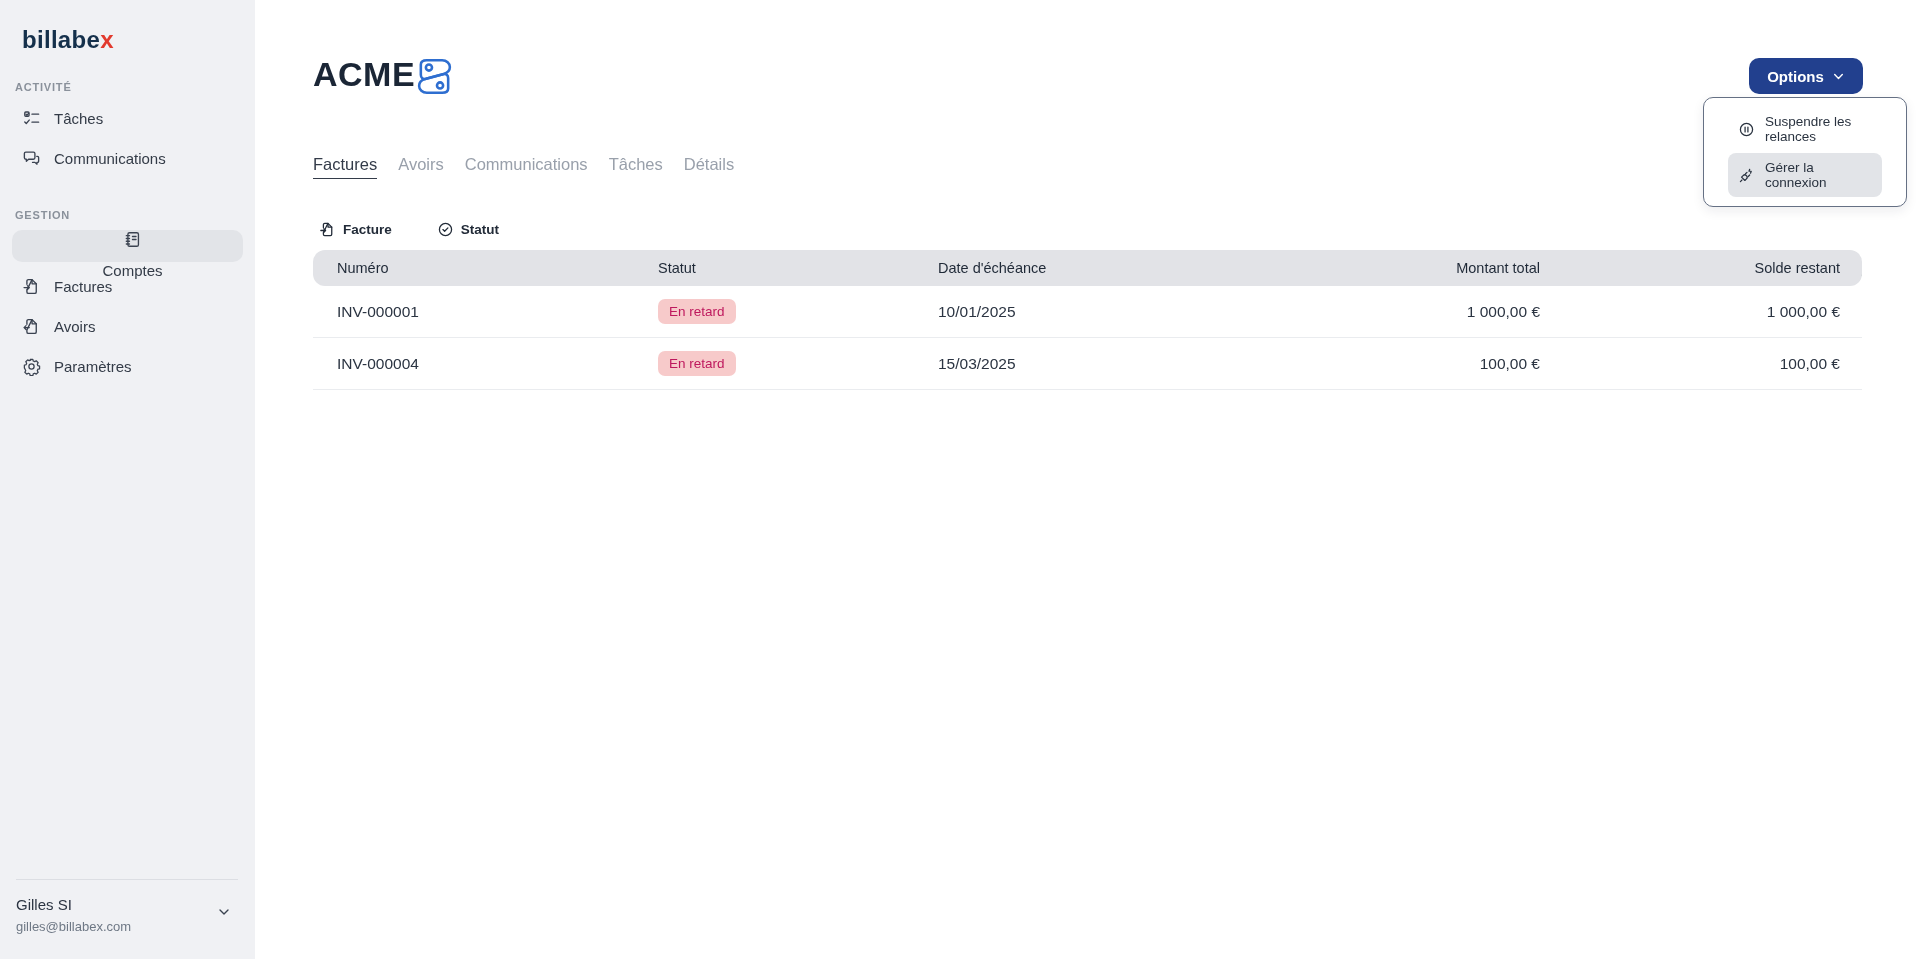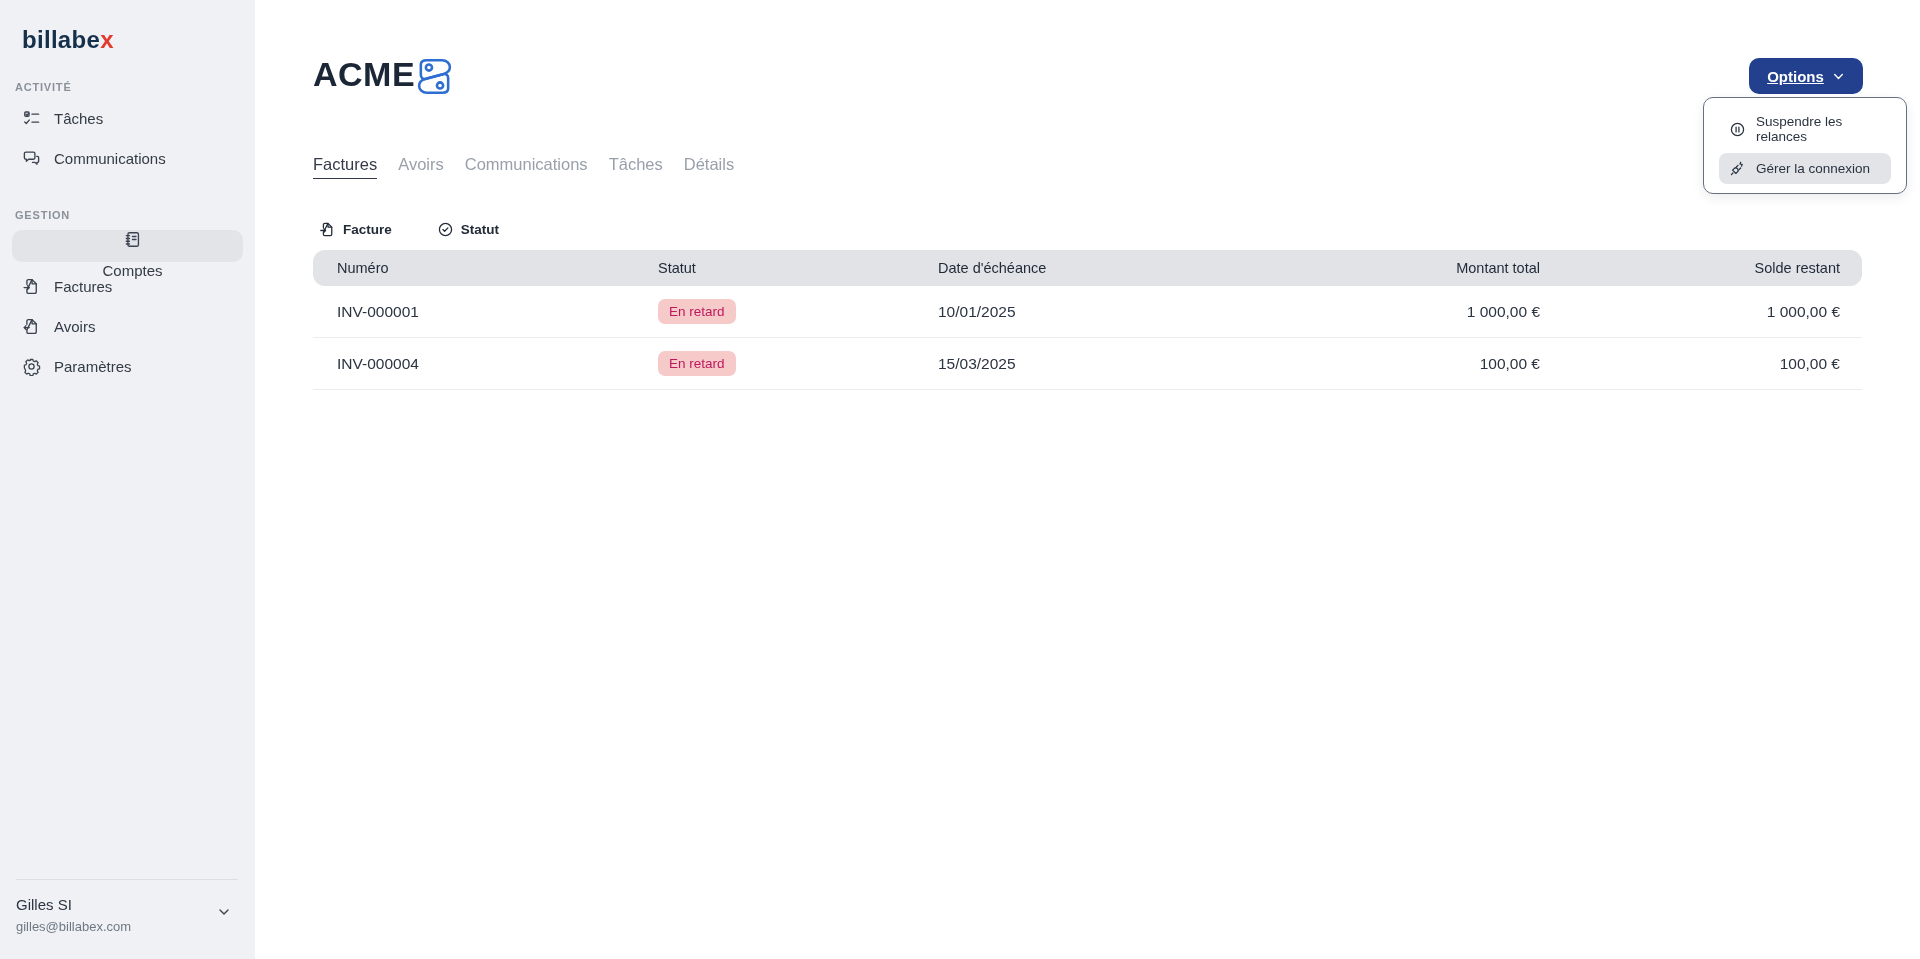--- a/index.html
+++ b/index.html
@@ -21,25 +21,25 @@
   .company-box { position:absolute; left:16px; top:816px; width:222px; height:36px; background:#fbfbfd; border:1px solid #949ca8; border-radius:9px; display:flex; align-items:center; padding-left:17px; font-size:15px; color:#2b3442; cursor:pointer; }
   .sidebar-divider { position:absolute; left:16px; top:879px; width:222px; height:1px; background:#dcdee3; }
   .user-block { position:absolute; left:0; top:890px; width:255px; height:60px; cursor:pointer; }
   .user-name { position:absolute; left:16px; top:6px; font-size:15px; color:#2b3442; }
   .user-email { position:absolute; left:16px; top:29px; font-size:13px; color:#6e7885; }
   .user-chevron { position:absolute; left:216px; top:14px; width:16px; height:16px; color:#3a4250; }
 
   
   .page-title { position:absolute; left:313px; top:55px; font-size:34px; font-weight:800; letter-spacing:.5px; color:#1b2636; }
   .title-icon { position:absolute; left:414px; top:56px; width:41px; height:41px; color:#2e6ed0; }
-  .options-btn { position:absolute; left:1749px; top:58px; width:114px; height:36px; background:#22408e; border:none; border-radius:10px; color:#ffffff; font-family:"Liberation Sans",sans-serif; font-size:15px; font-weight:700; display:flex; align-items:center; justify-content:center; gap:8px; cursor:pointer;text-decoration:underline; }
+  .options-btn { position:absolute; left:1749px; top:58px; width:114px; height:36px; background:#22408e; border:none; border-radius:10px; color:#ffffff; font-family:"Liberation Sans",sans-serif; font-size:15px; font-weight:700; display:flex; align-items:center; justify-content:center; gap:8px; cursor:pointer; }
   .options-btn .chev { width:13px; height:13px; color:#ffffff; }
 
   
-  .menu { position:absolute; left:1703px; top:97px; width:204px; background:#ffffff; border:1px solid #657084; border-radius:10px; padding:7px 7px; box-shadow:0 4px 12px rgba(20,30,50,.08); z-index:5; }
+  .menu { position:absolute; left:1703px; top:97px; width:204px; background:#ffffff; border:1px solid #657084; border-radius:10px; padding:7px 16px; box-shadow:0 4px 12px rgba(20,30,50,.08); z-index:5; }
   .menu-item { margin:2px 8px; padding:7px 10px; border-radius:8px; display:flex; align-items:center; gap:10px; font-size:13.5px; color:#2a3340; cursor:pointer; }
   .menu-item.hovered { background:#e2e4e8; }
   .menu-item .mic { width:17px; height:17px; color:#2a3340; flex:none; }
 
   
   .tabs { position:absolute; left:313px; top:155px; display:flex; gap:21px; font-size:16.5px; }
   .tab { color:#99a0ab; cursor:pointer; padding-bottom:4px; }
   .tab.active { color:#333b49; border-bottom:1.5px solid #333b49; }
 
   

